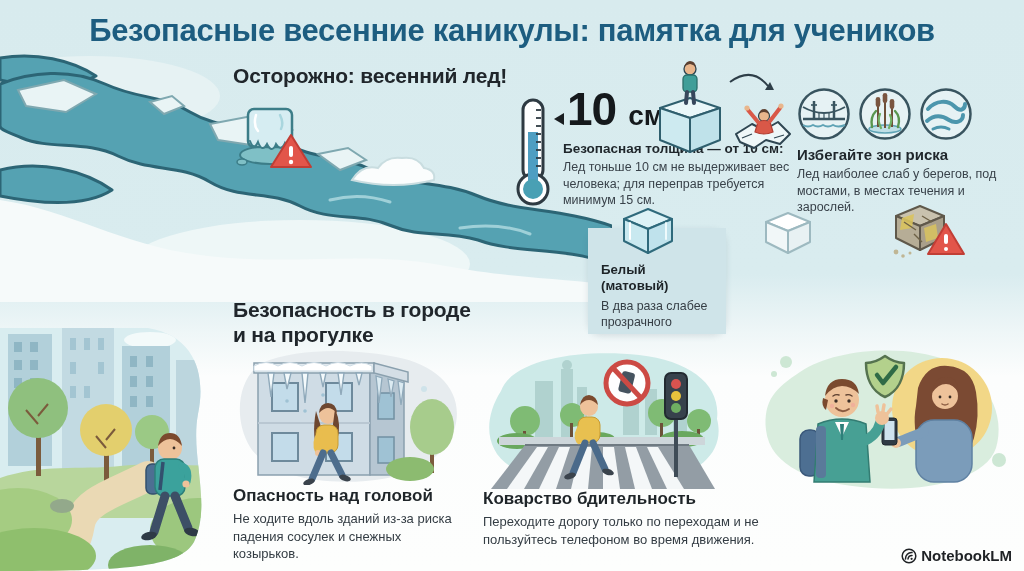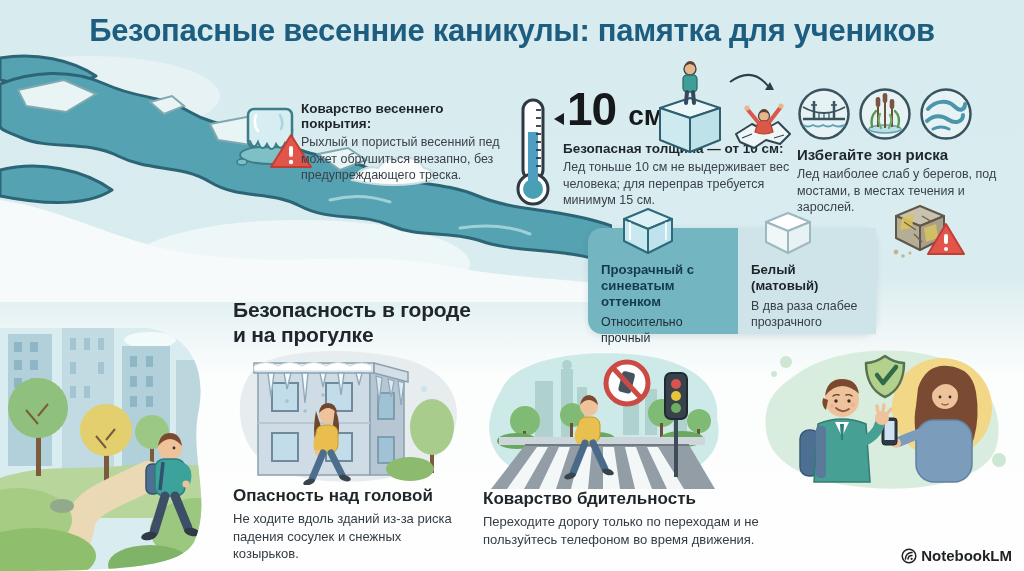--- a/index.html
+++ b/index.html
@@ -51,37 +51,34 @@
     <path d="M0,34 C30,22 70,18 105,34 C140,50 160,44 190,62 C220,80 250,74 282,92 C314,110 340,104 372,120 C404,136 440,130 478,146 C516,162 560,158 612,176 L612,214 C560,196 516,204 478,190 C446,180 420,188 392,176 C360,162 330,172 300,156 C270,140 240,150 210,132 C180,114 150,122 118,106 C86,90 50,100 22,88 C8,82 0,80 0,76 Z" fill="#55a2b2" stroke="#2c6575" stroke-width="3" stroke-linejoin="round"></path>
     <polygon points="18,40 64,30 96,44 66,62 26,56" fill="#e9f4f5" stroke="#7fa8b0" stroke-width="2"></polygon>
     <polygon points="150,52 172,46 184,56 164,64" fill="#e9f4f5" stroke="#7fa8b0" stroke-width="2"></polygon>
     <polygon points="210,74 262,64 292,80 258,96 218,90" fill="#e9f4f5" stroke="#7fa8b0" stroke-width="2"></polygon>
     <polygon points="318,104 348,98 366,110 340,120" fill="#e9f4f5" stroke="#7fa8b0" stroke-width="2"></polygon>
     <path d="M330,150 q30,-8 60,2" stroke="#9fd0d8" stroke-width="3" fill="none" stroke-linecap="round"></path>
     <path d="M460,178 q40,-6 70,6" stroke="#9fd0d8" stroke-width="3" fill="none" stroke-linecap="round"></path>
     <path d="M352,130 q10,-16 26,-12 q8,-12 24,-10 q16,-2 22,10 q12,2 10,12 q-40,10 -82,0 Z" fill="#fbfdfd" stroke="#c9dde0" stroke-width="2"></path>
   </svg>
 
+  <div class="abs sec-h" style="left:233px;top:64px;">Осторожно: весенний лед!</div>
 
   <svg class="abs" style="left:236px;top:97px;" width="78" height="74" viewBox="0 0 78 74">
     <ellipse cx="34" cy="58" rx="30" ry="9" fill="#7fc0c6" stroke="#3c7d88" stroke-width="2"></ellipse>
     <ellipse cx="6" cy="65" rx="5" ry="3" fill="#7fc0c6" stroke="#3c7d88" stroke-width="1.5"></ellipse>
     <rect x="12" y="12" width="44" height="38" rx="6" fill="#d6edf2" stroke="#3c7d88" stroke-width="2.5"></rect>
     <path d="M14,44 q4,10 8,1 q4,11 9,2 q5,10 9,0 q5,8 9,-1 q4,7 7,0" fill="#d6edf2" stroke="#3c7d88" stroke-width="2" stroke-linecap="round"></path>
     <path d="M20,18 q-3,10 2,16" stroke="#ffffff" stroke-width="2.5" fill="none" stroke-linecap="round"></path>
     <path d="M44,18 q4,8 1,14" stroke="#a9d6de" stroke-width="2.5" fill="none" stroke-linecap="round"></path>
     <polygon points="55,38 75,70 35,70" fill="#e2554a" stroke="#c13e35" stroke-width="2" stroke-linejoin="round"></polygon>
     <rect x="53" y="49" width="4" height="11" rx="2" fill="#ffffff"></rect>
     <circle cx="55" cy="65" r="2.2" fill="#ffffff"></circle>
   </svg>
 
-  <div class="abs" style="left:301px;top:101px;width:208px;">
-    <p class="item-h">Коварство весеннего покрытия:</p>
-    <p class="item-p">Рыхлый и пористый весенний пед может обрушиться внезапно, без предупреждающего треска.</p>
-  </div>
 
   <svg class="abs" style="left:511px;top:96px;" width="44" height="112" viewBox="0 0 44 112">
     <rect x="12" y="4" width="20" height="80" rx="10" fill="#ffffff" stroke="#2e3a42" stroke-width="3"></rect>
     <circle cx="22" cy="93" r="15" fill="#ffffff" stroke="#2e3a42" stroke-width="3"></circle>
     <circle cx="22" cy="93" r="13" fill="#ffffff"></circle>
     <rect x="17" y="36" width="10" height="52" fill="#4e9ec2"></rect>
     <circle cx="22" cy="93" r="10" fill="#49a0b4"></circle>
     <line x1="25" y1="14" x2="30" y2="14" stroke="#2e3a42" stroke-width="1.8"></line>
     <line x1="25" y1="22" x2="30" y2="22" stroke="#2e3a42" stroke-width="1.8"></line>
     <line x1="25" y1="30" x2="30" y2="30" stroke="#2e3a42" stroke-width="1.8"></line>
@@ -162,24 +159,20 @@
       <path d="M14,42 q8,-4 16,0" stroke="#4c96ad" stroke-width="3" fill="none" stroke-linecap="round"></path>
     </svg>
   </div>
 
   <div class="abs" style="left:797px;top:146px;width:228px;">
     <p class="item-h" style="font-size:15px;">Избегайте зон риска</p>
     <p class="item-p">Лед наиболее слаб у берегов, под мостами, в местах течения и зарослей.</p>
   </div>
 
   <div class="abs table-card" style="left:588px;top:228px;height:106px;">
-    <div class="tcell c1">
-      <p class="t-h">Прозрачный с синеватым оттенком</p>
-      <p class="t-p">Относительно прочный</p>
-    </div>
     <div class="tcell c2">
       <p class="t-h">Белый (матовый)</p>
       <p class="t-p">В два раза слабее прозрачного</p>
     </div>
   </div>
 
   <svg class="abs" style="left:616px;top:197px;" width="64" height="62" viewBox="0 0 64 62">
     <polygon points="8,22 32,12 56,22 32,32" fill="#ddf2f6" stroke="#2f6a7c" stroke-width="2" stroke-linejoin="round"></polygon>
     <polygon points="8,22 8,44 32,56 32,32" fill="#c9e9f0" stroke="#2f6a7c" stroke-width="2" stroke-linejoin="round"></polygon>
     <polygon points="56,22 56,44 32,56 32,32" fill="#bfe2ec" stroke="#2f6a7c" stroke-width="2" stroke-linejoin="round"></polygon>

